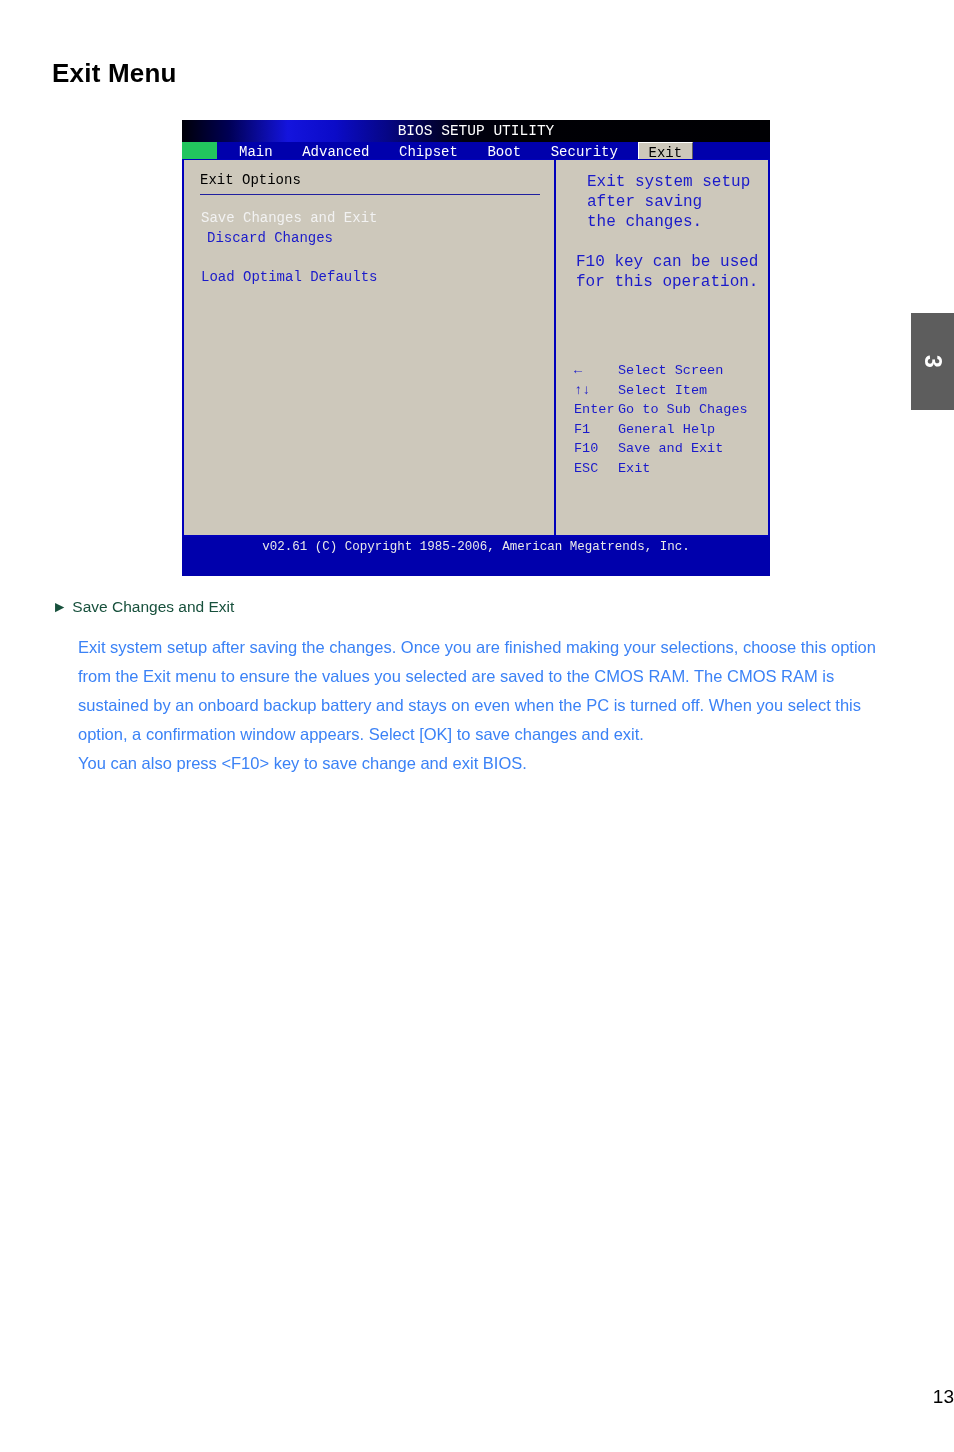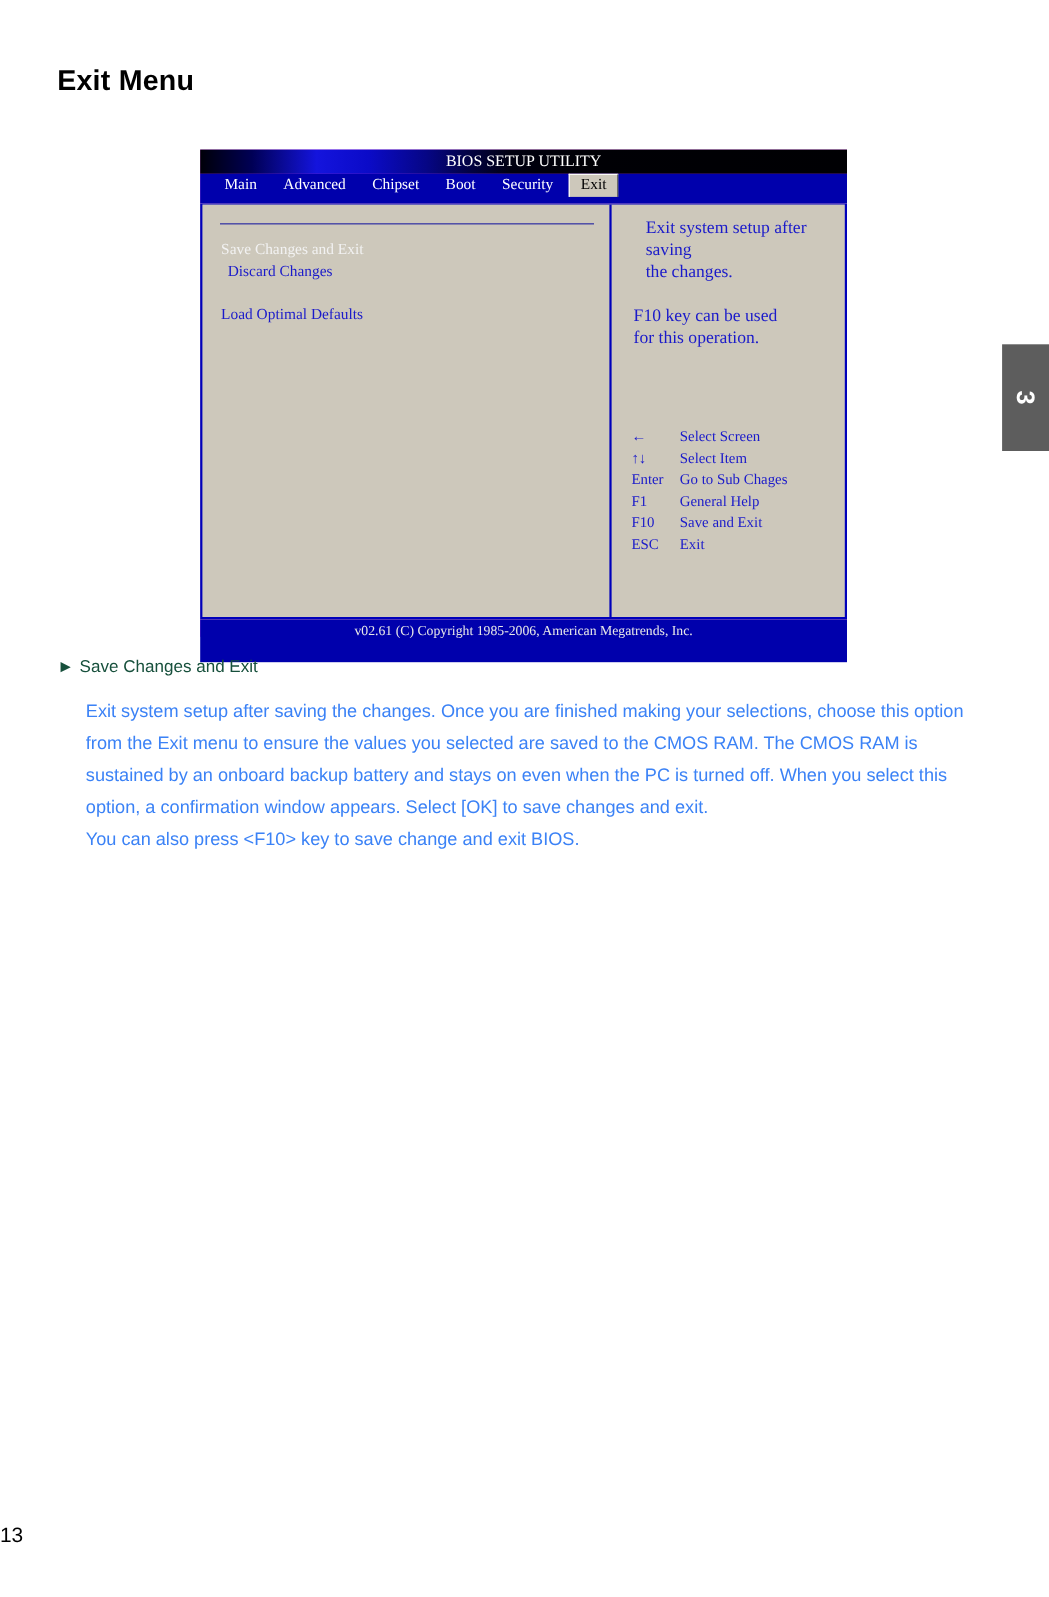--- a/index.html
+++ b/index.html
@@ -45,45 +45,46 @@
     display: flex;
     align-items: center;
     justify-content: center;
     transform: rotate(90deg);
   }
 
   
   .bios {
     position: absolute;
     left: 182px;
-    top: 136px;
+    top: 120px;
     width: 588px;
     height: 443px;
-    background: #d946ef;
-    font-family: Liberation Serif, serif;
+    background: #22c55e;
+    font-family: Liberation Mono, monospace;
   }
   .bios-titlebar {
     position: relative;
     height: 22px;
     background: linear-gradient(to right,
         #000008 0%, #000055 8%,
         #1414dd 18%, #0b0bc8 26%,
         #060685 35%, #020240 42%,
         #000010 48%, #000005 60%, #000003 100%);
     color: #ffffff;
     font-size: 14.5px;
     line-height: 22px;
     text-align: center;
   }
   .bios-menubar {
     position: relative;
-    height: 27px;
+    height: 17px;
     background: #0000ac;
     padding-left: 12px;
     box-sizing: border-box;
+    margin-left: 35px;
   }
   .bios-menubar .mi {
     display: inline-block;
     color: #ffffff;
     font-size: 14px;
     line-height: 21px;
     padding: 0 10px;
     vertical-align: top;
   }
   .bios-menubar .mi.active {
@@ -211,21 +212,21 @@
   }
   .body-copy p {
     margin: 0;
   }
 
   .page-number {
     position: absolute;
     left: 0;
     top: 1386px;
     width: 954px;
-    text-align: left;
+    text-align: right;
     font-size: 19px;
     color: #000000;
   }
 </style>
 </head>
 <body>
 
 <div class="page-title">Exit Menu</div>
 
 <div class="chapter-tab">
@@ -241,20 +242,21 @@
     <span class="mi">Advanced</span>
     <span class="mi">Chipset</span>
     <span class="mi">Boot</span>
     <span class="mi">Security</span>
     <span class="mi active">Exit</span>
   </div>
 
   <div class="bios-body">
 
     <div class="bios-left">
+      <div class="opt-header">Exit Options</div>
       <div class="opt-rule"></div>
       <div class="opt-item selected">Save Changes and Exit</div>
       <div class="opt-item indent">Discard Changes</div>
       <div class="opt-gap"></div>
       <div class="opt-item">Load Optimal Defaults</div>
     </div>
 
     <div class="bios-right">
       <div class="help-text">
         <div class="ind">Exit system setup after saving</div>

